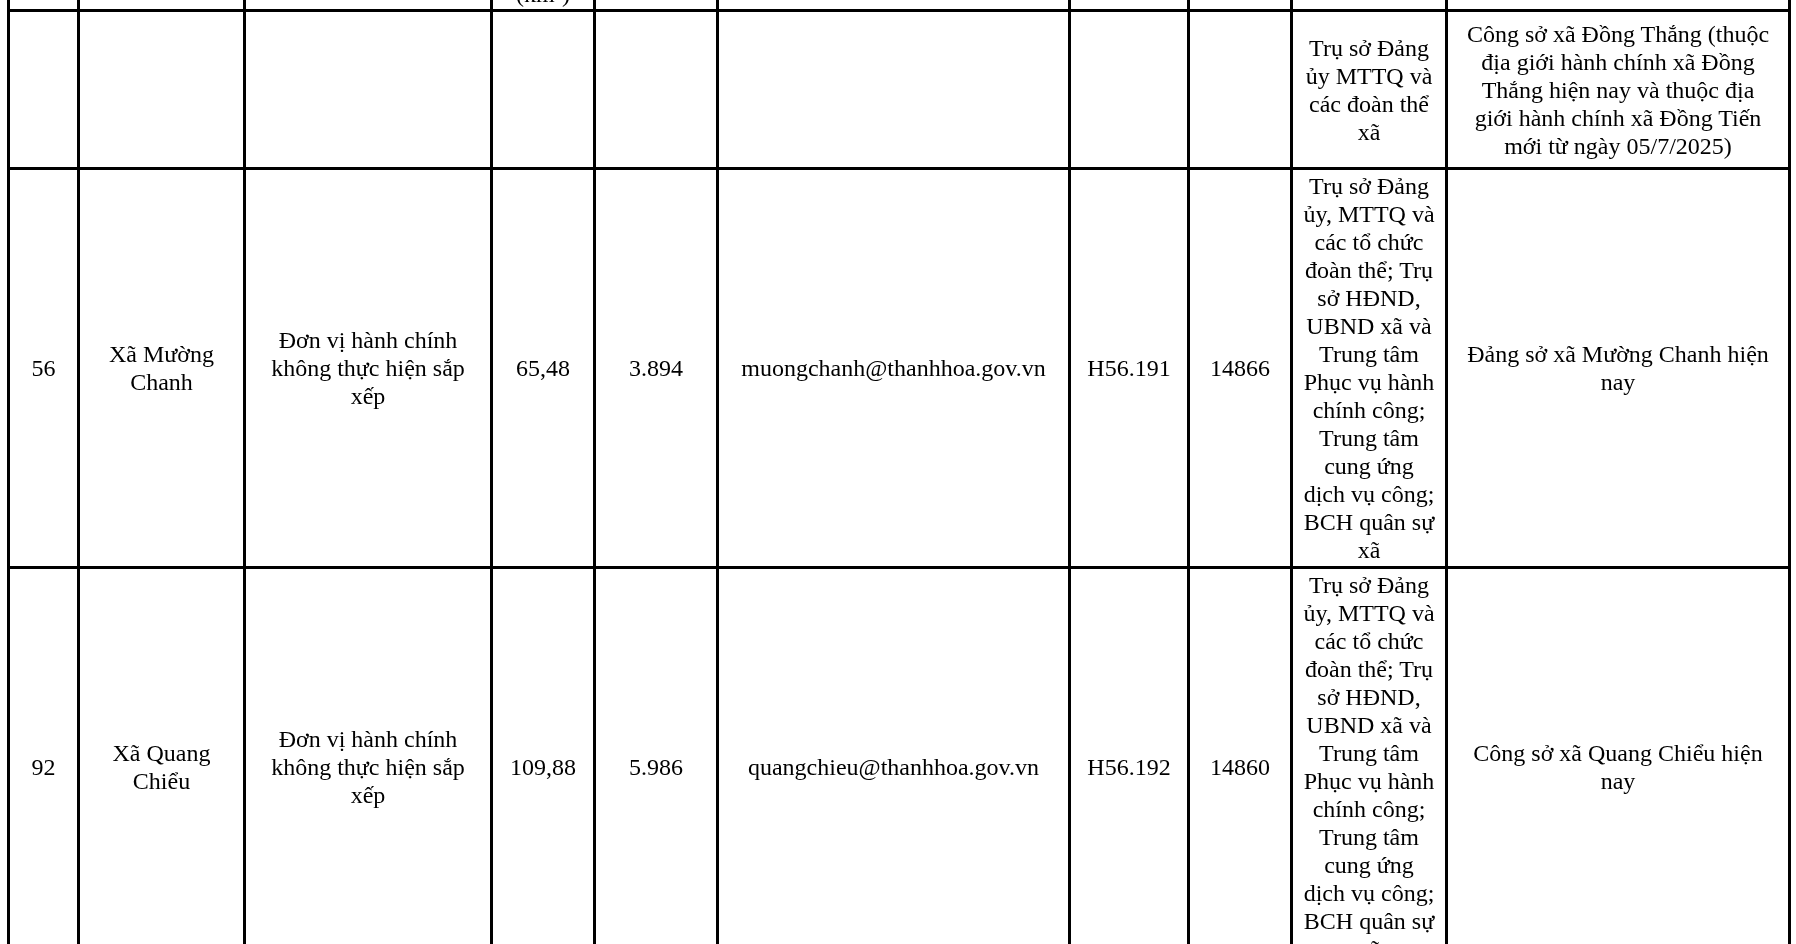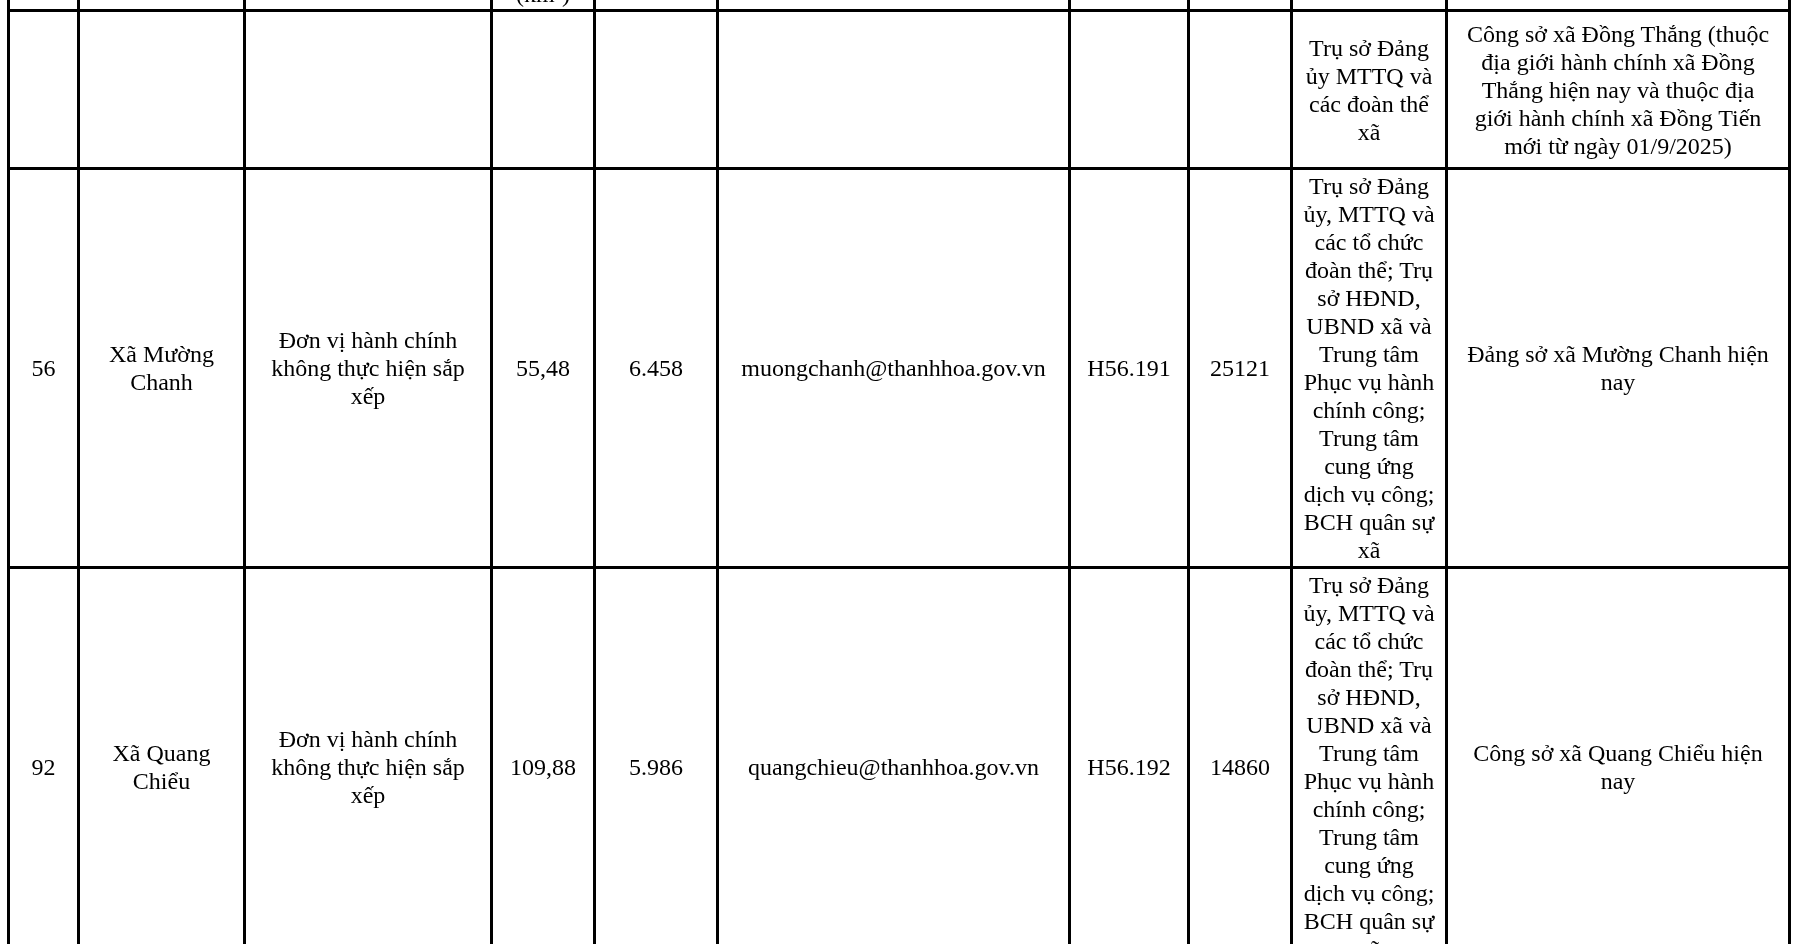--- a/index.html
+++ b/index.html
@@ -93,34 +93,34 @@
       <td></td>
       <td></td>
       <td class="office-cell">Trụ sở Đảng
 ủy MTTQ và
 các đoàn thể
 xã</td>
       <td>Công sở xã Đồng Thắng (thuộc
 địa giới hành chính xã Đồng
 Thắng hiện nay và thuộc địa
 giới hành chính xã Đồng Tiến
-mới từ ngày 01/9/2025)</td>
+mới từ ngày 05/7/2025)</td>
     </tr>
     <tr class="data-row-1">
       <td>56</td>
       <td>Xã Mường
 Chanh</td>
       <td>Đơn vị hành chính
 không thực hiện sắp
 xếp</td>
-      <td>55,48</td>
-      <td>6.458</td>
+      <td>65,48</td>
+      <td>3.894</td>
       <td>muongchanh@thanhhoa.gov.vn</td>
       <td>H56.191</td>
-      <td>25121</td>
+      <td>14866</td>
       <td class="office-cell">Trụ sở Đảng
 ủy, MTTQ và
 các tổ chức
 đoàn thể; Trụ
 sở HĐND,
 UBND xã và
 Trung tâm
 Phục vụ hành
 chính công;
 Trung tâm

